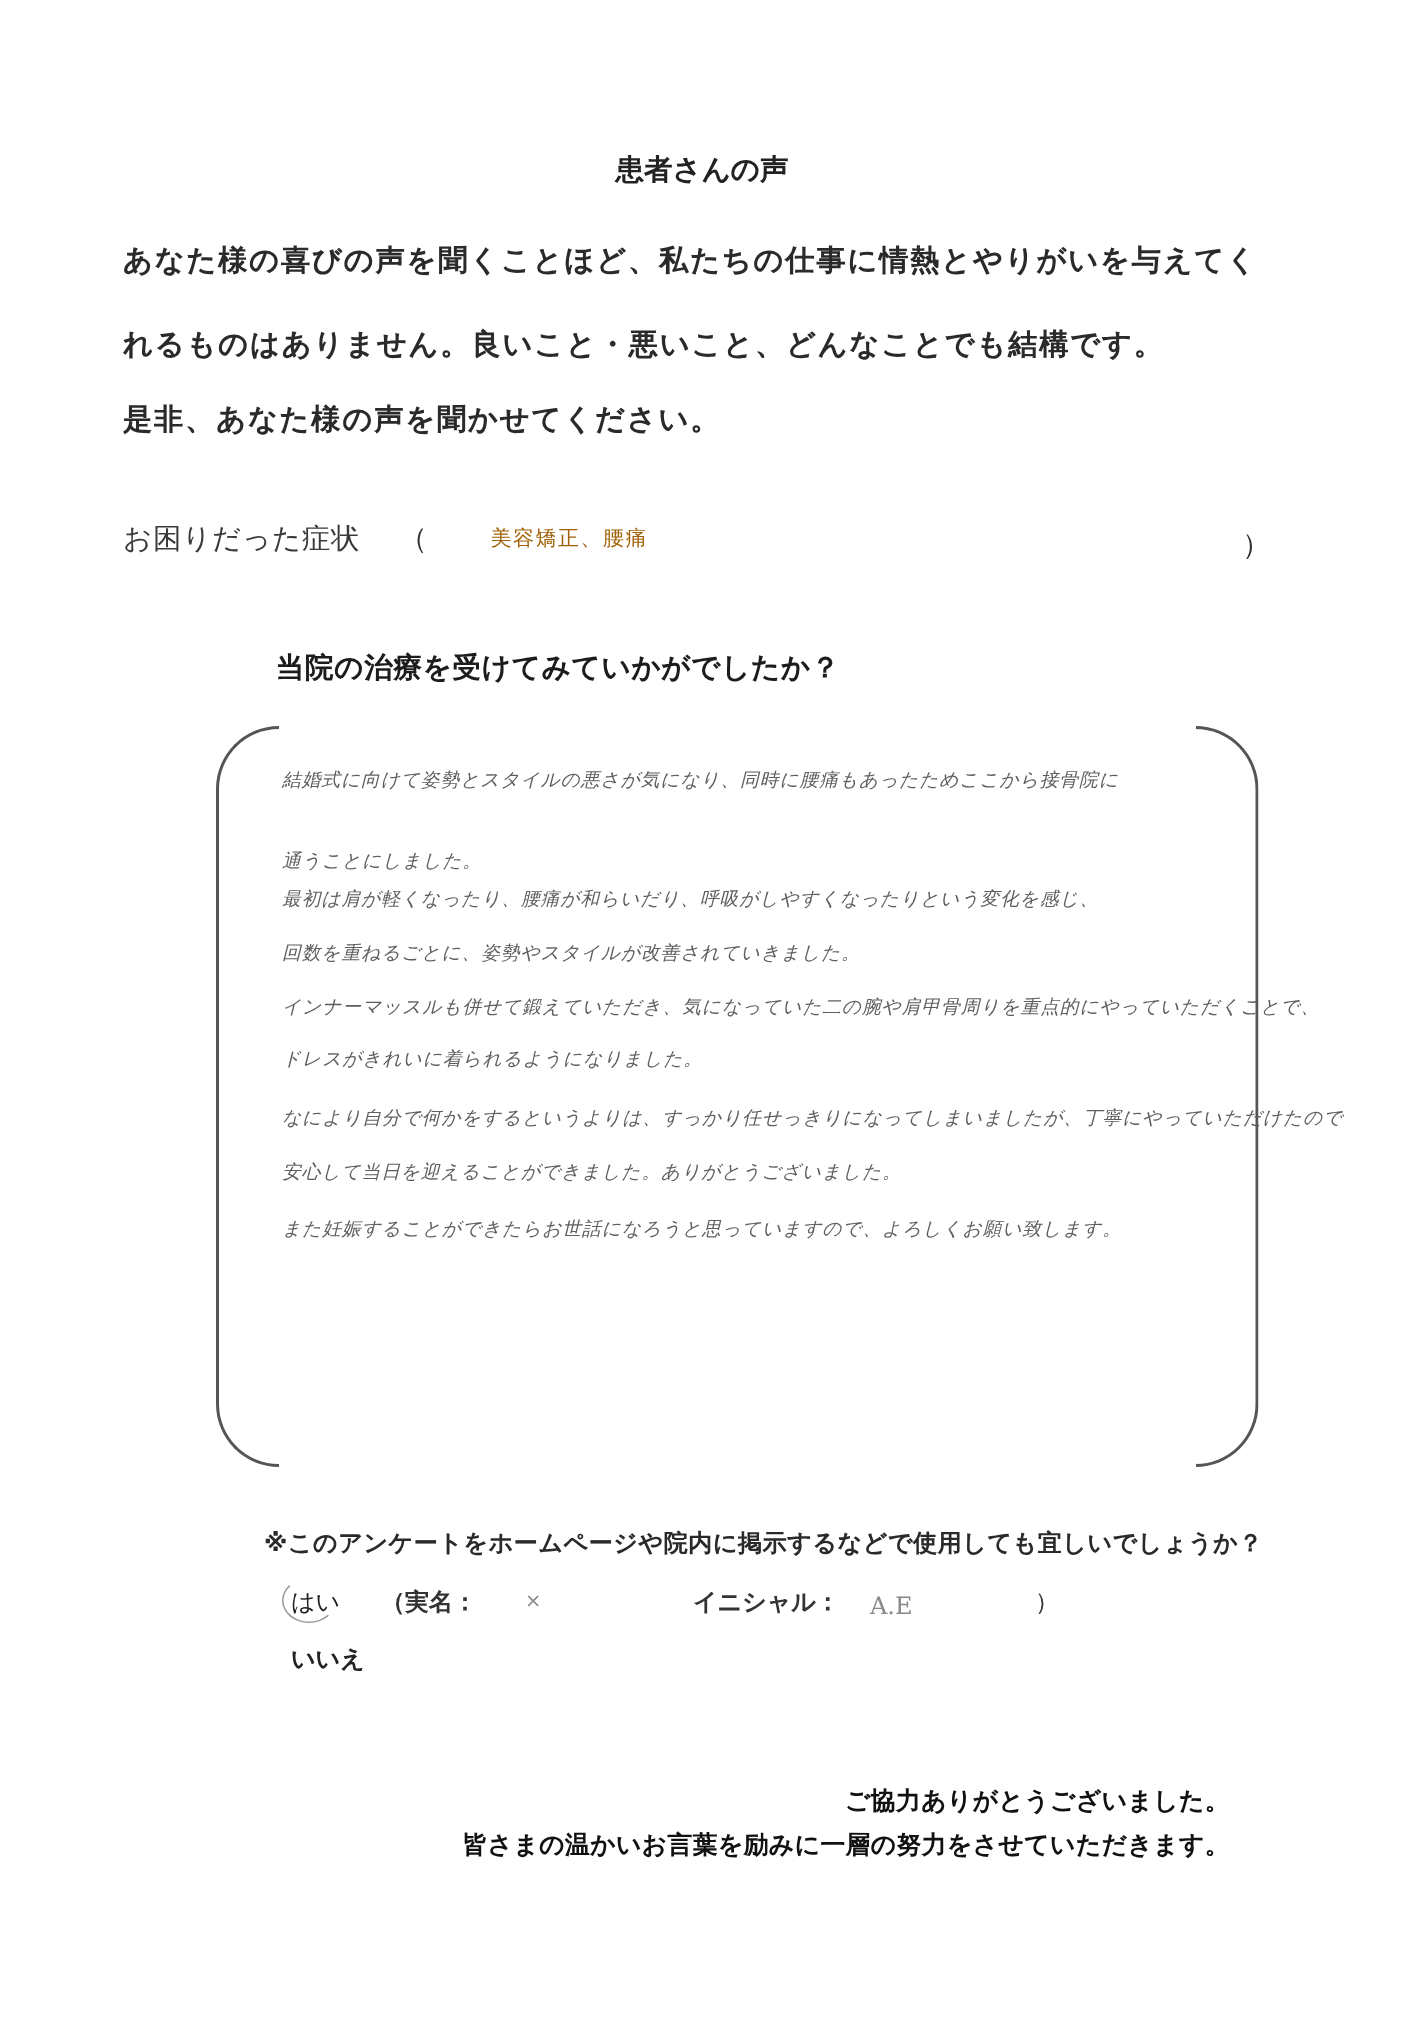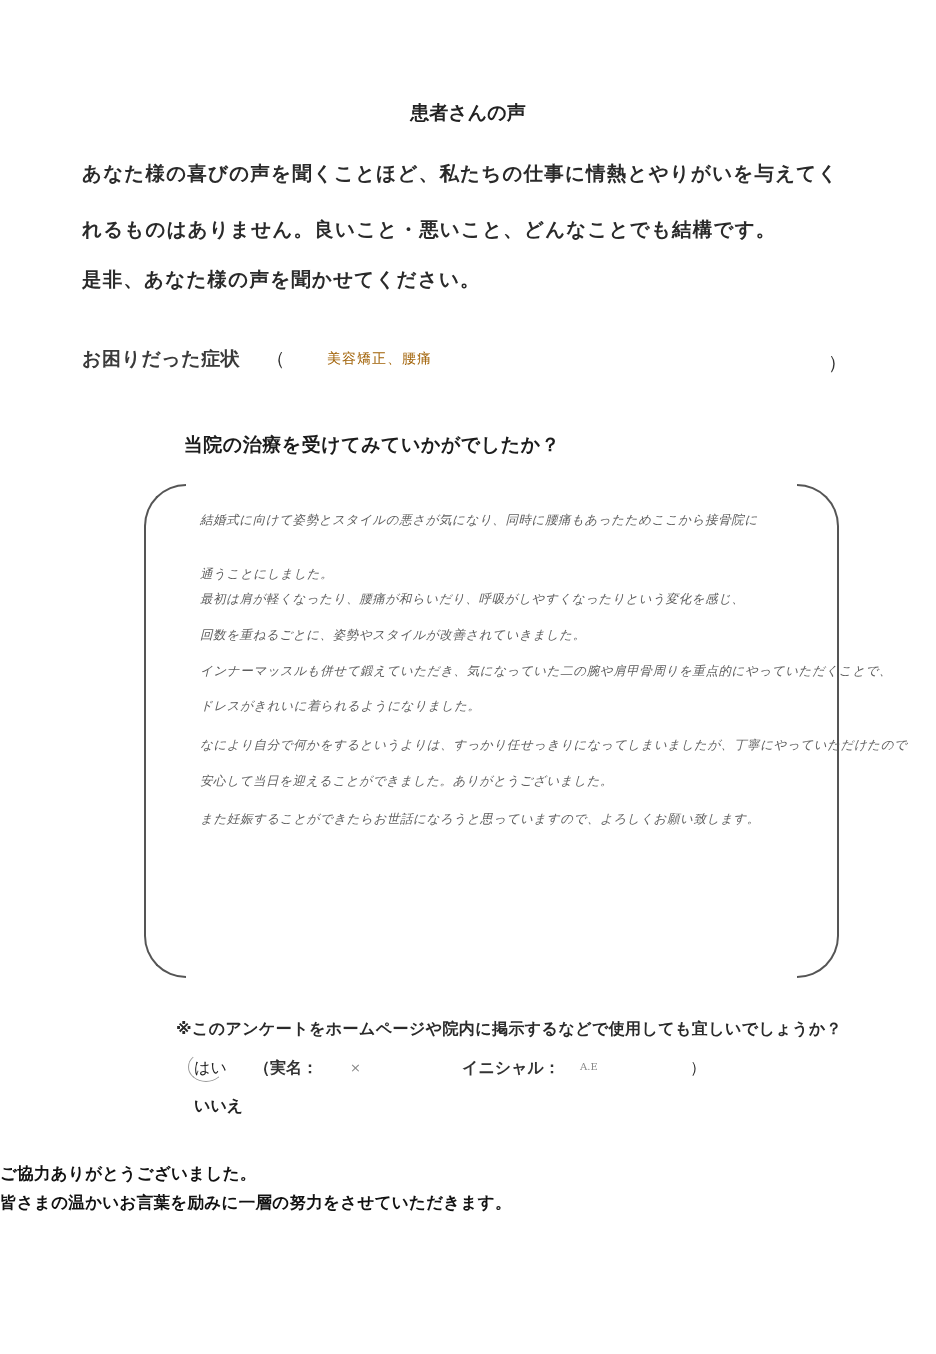--- a/index.html
+++ b/index.html
@@ -11,21 +11,21 @@
     .abs { position: absolute; }
     .title {
       top: 100px; left: 0; width: 936px; text-align: center;
       font-size: 19px; font-weight: bold; color: #222;
     }
     .intro-line {
       left: 82px; font-size: 19.5px; font-weight: bold; color: #2a2a2a;
       letter-spacing: 1.2px; white-space: nowrap;
     }
     .symptoms { top: 346px; left: 82px; width: 770px; height: 32px; }
-    .symptoms .label { font-size: 19px; font-weight: bold; color: #3a3a3a; letter-spacing: 0.5px; }
+    .symptoms .label { font-size: 19px; font-weight: normal; color: #3a3a3a; letter-spacing: 0.5px; }
     .symptoms .paren-open { position: absolute; left: 184px; top: 0; font-size: 19px; color: #333; }
     .symptoms .answer {
       position: absolute; left: 245px; top: 4px; font-size: 14px; color: #a16207;
       font-family: "DejaVu Serif", serif; letter-spacing: 1px;
     }
     .symptoms .paren-close { position: absolute; left: 746px; top: 4px; font-size: 19px; color: #333; }
 
     .question {
       top: 432px; left: 0; width: 744px; text-align: center;
       font-size: 19px; font-weight: bold; color: #1c1c1c; letter-spacing: 0.5px;
@@ -35,44 +35,44 @@
       top: 484px; left: 144px; width: 40px; height: 490px;
       border-right: none; border-radius: 44px 0 0 44px;
       border-top-color: #555; border-bottom-color: #555;
     }
     .bracket-right {
       top: 484px; left: 797px; width: 40px; height: 490px;
       border-left: none; border-radius: 0 44px 44px 0;
     }
     .bracket-left::after, .bracket-right::after { content: ""; }
     .hw-line {
-      left: 200px; font-family: "DejaVu Serif", serif; font-size: 12.5px;
+      left: 188px; font-family: "DejaVu Serif", serif; font-size: 12.5px;
       color: #5e5e5e; letter-spacing: 0.6px; white-space: nowrap;
       font-style: italic;
     }
     .consent-q {
       top: 1019px; left: 176px; font-size: 16px; font-weight: bold;
       color: #2a2a2a; letter-spacing: 0.4px; white-space: nowrap;
     }
     .opt-yes { top: 1058px; left: 194px; font-size: 16px; font-weight: normal; color: #222; }
     .yes-circle {
       top: 1052px; left: 188px; width: 34px; height: 28px;
       border: 1.5px solid #999; border-radius: 50%; border-right-color: transparent;
       border-top-color: transparent;
     }
     .realname-label { top: 1058px; left: 254px; font-size: 16px; font-weight: bold; color: #333; }
     .realname-value { top: 1060px; left: 350px; font-size: 13px; color: #888; }
     .initial-label { top: 1058px; left: 462px; font-size: 16px; font-weight: bold; color: #333; }
-    .initial-value { top: 1061px; left: 580px; font-size: 10px; color: #888; font-family: "DejaVu Serif", serif; }
+    .initial-value { top: 1061px; left: 580px; font-size: 16px; color: #888; font-family: "DejaVu Serif", serif; }
     .close-paren { top: 1058px; left: 690px; font-size: 16px; color: #333; }
     .opt-no { top: 1096px; left: 194px; font-size: 16px; font-weight: bold; color: #222; }
 
     .thanks {
-      left: 0; width: 820px; text-align: left; font-weight: bold;
-      font-size: 16.5px; color: #111; letter-spacing: 0.3px;
+      left: 0; width: 820px; text-align: right; font-weight: bold;
+      font-size: 16.5px; color: #111; letter-spacing: 0.3px; margin-top: 27px;
     }
   </style>
 </head>
 <body>
 
 <div class="abs title">患者さんの声</div>
 
 <div class="abs intro-line" style="top:160px;">あなた様の喜びの声を聞くことほど、私たちの仕事に情熱とやりがいを与えてく</div>
 <div class="abs intro-line" style="top:216px;">れるものはありません。良いこと・悪いこと、どんなことでも結構です。</div>
 <div class="abs intro-line" style="top:266px;">是非、あなた様の声を聞かせてください。</div>

